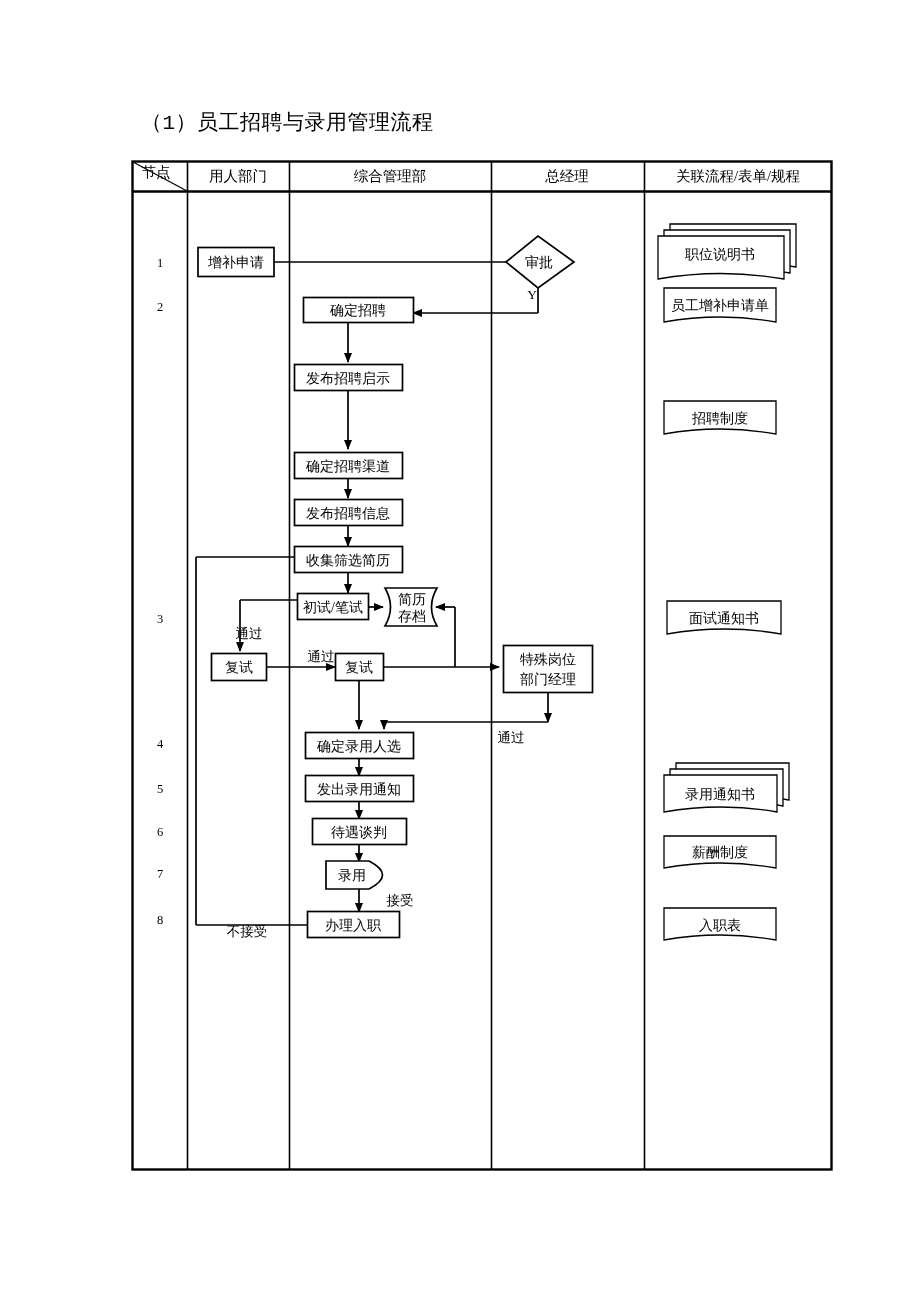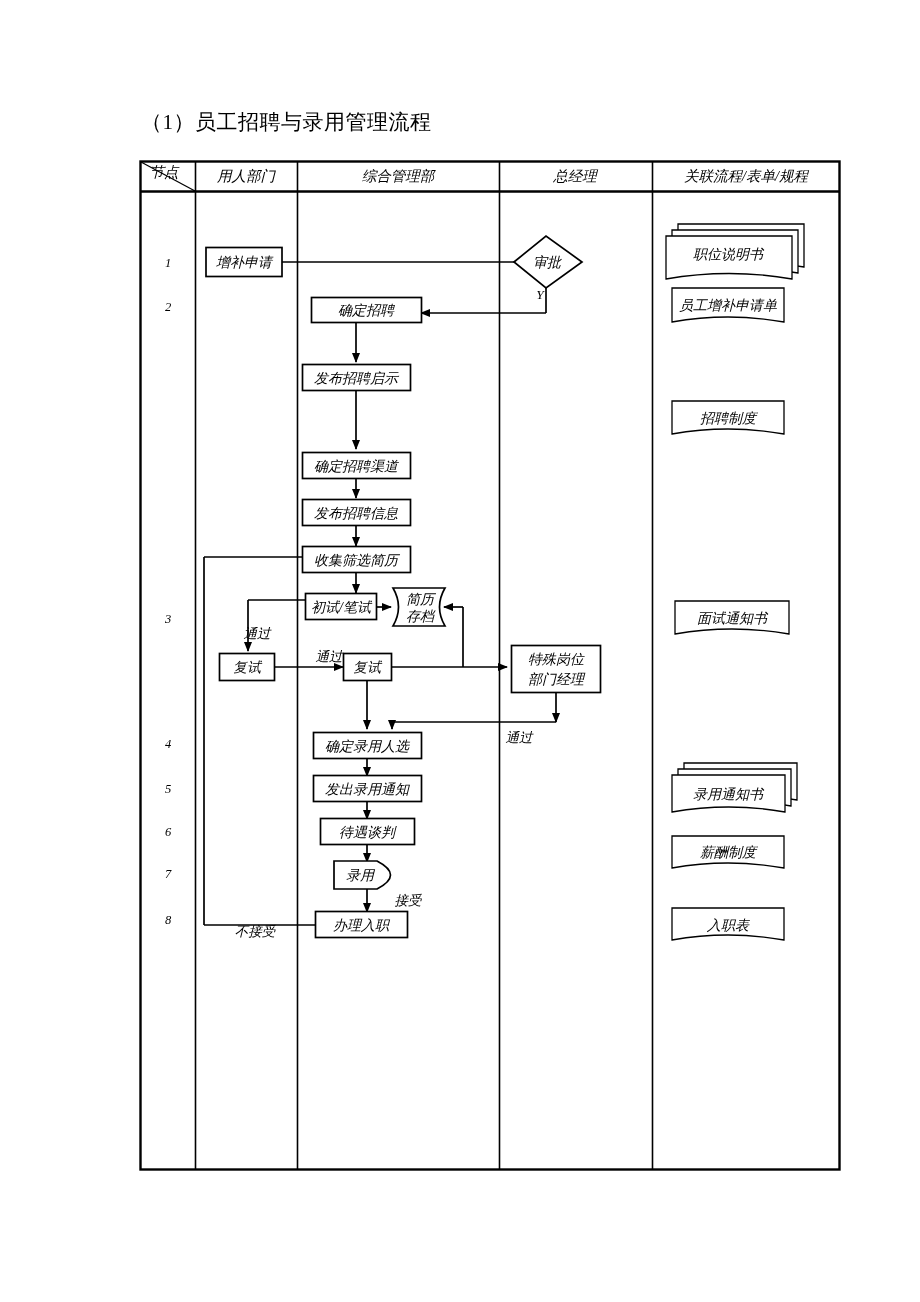--- a/index.html
+++ b/index.html
@@ -1,19 +1,19 @@
 <!DOCTYPE html>
 <html><head>
 <meta charset="utf-8">
 <style>
   html,body{margin:0;padding:0;background:#ffffff;}
   body{width:920px;height:1302px;font-family:"Liberation Serif","DejaVu Serif",serif;color:#000;position:relative;overflow:hidden;}
   #doc{position:absolute;left:0;top:0;width:920px;height:1302px;}
-  #title{position:absolute;left:141px;top:108px;font-size:21px;letter-spacing:.5px;white-space:nowrap;font-family:Liberation Serif, serif;}
-  #chart-wrap{position:absolute;left:12px;top:0;width:756px;height:1302px;font-style:italic;}
+  #title{position:absolute;left:141px;top:108px;font-size:21px;letter-spacing:.5px;white-space:nowrap;font-family:Liberation Mono, monospace;}
+  #chart-wrap{position:absolute;left:4px;top:0;width:756px;height:1302px;}
   svg{position:absolute;left:0;top:0;}
   .cell-head{font-size:14.5px;}
   .node-num{font-size:12.5px;}
   .boxlabel{font-size:14px;}
   .edgelabel{font-size:13.5px;}
 </style>
 </head>
 <body>
 
 <div id="doc">

